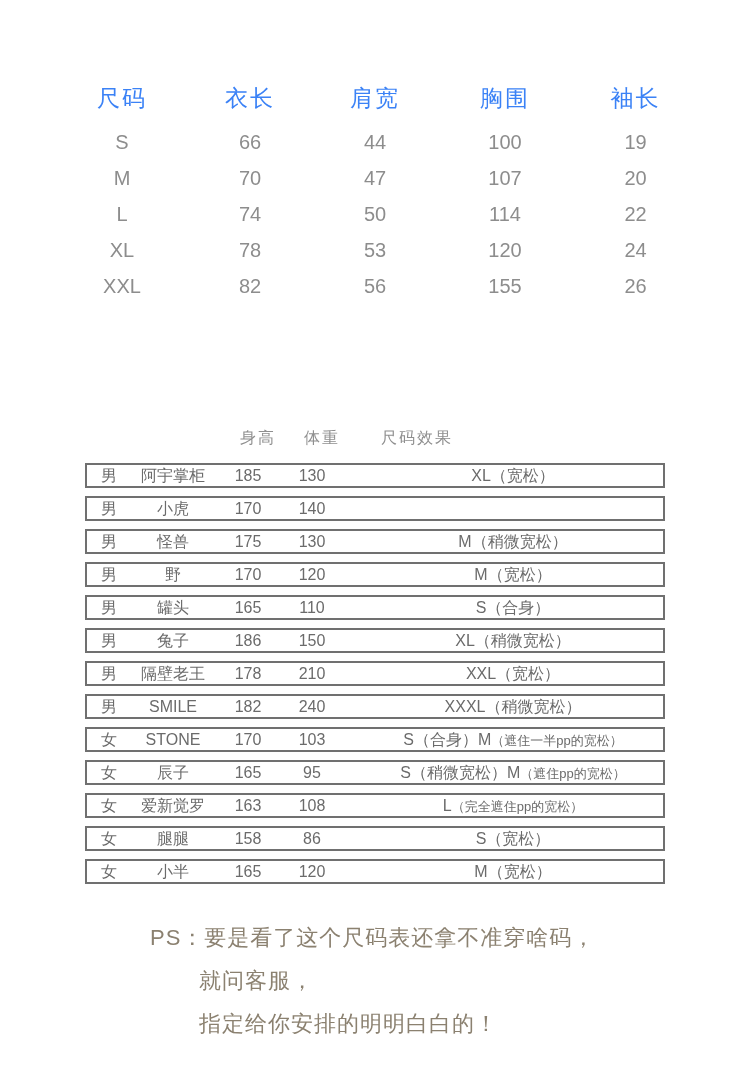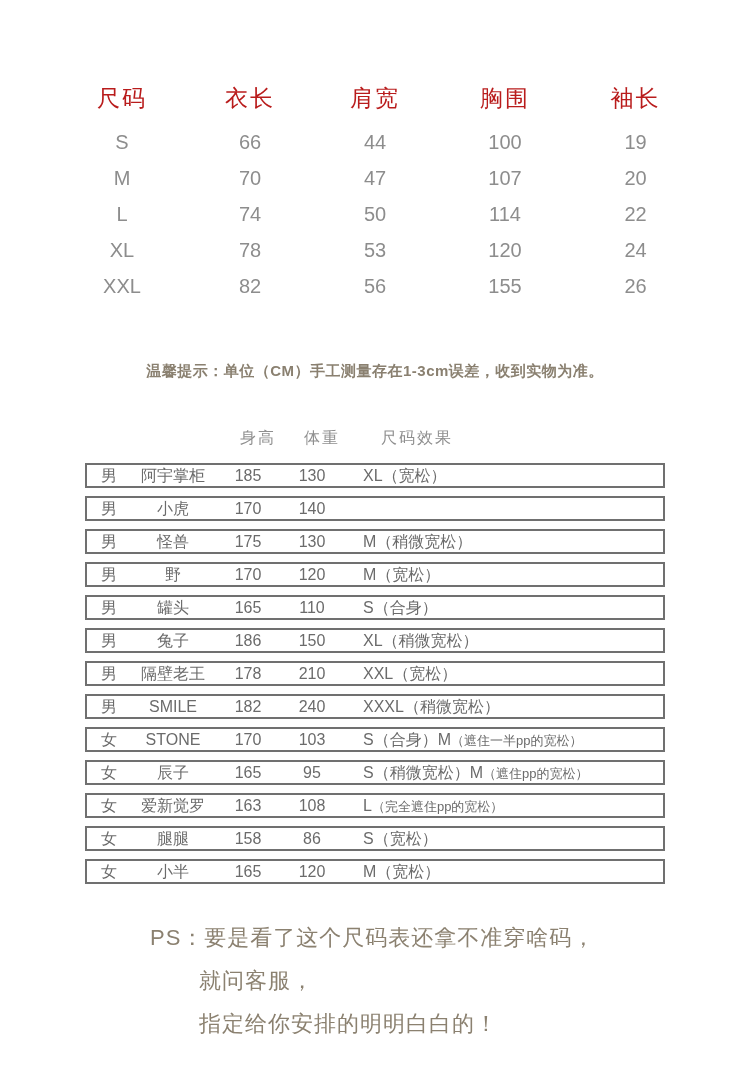--- a/index.html
+++ b/index.html
@@ -1,36 +1,36 @@
 <!DOCTYPE html>
 <html><head>
 <meta charset="utf-8">
 <style>
   html,body{margin:0;padding:0;}
   body{background:#ffffff;font-family:"Liberation Sans","DejaVu Sans",sans-serif;}
   .page{position:relative;width:750px;height:1079px;background:#ffffff;overflow:hidden;margin:0 auto;}
 
   
   .size-table{position:absolute;left:85px;top:72px;width:585px;border-collapse:collapse;table-layout:fixed;}
-  .size-table th{height:50px;vertical-align:middle;text-align:center;font-size:23px;font-weight:normal;color:#b91c1c;letter-spacing:2px;}
+  .size-table th{height:50px;vertical-align:middle;text-align:center;font-size:23px;font-weight:normal;color:#3b82f6;letter-spacing:2px;}
   .size-table td{height:34px;vertical-align:middle;text-align:center;font-size:20px;color:#8d8d8d;}
 
   
   .tip{position:absolute;left:0;top:362px;width:750px;text-align:center;font-size:15px;font-weight:bold;color:#8a8070;letter-spacing:0.5px;}
 
   
   .fit-header{position:absolute;left:97px;top:428px;width:580px;display:grid;grid-template-columns:44px 84px 66px 62px 1fr;align-items:center;font-size:16px;color:#8f8f8f;letter-spacing:2px;}
   .fit-header .fh{text-align:center;}
   .fit-header .fh.effect{text-align:left;padding-left:28px;}
 
   
   .fit-list{position:absolute;left:85px;top:463px;width:580px;}
   .fit-row{box-sizing:border-box;width:580px;height:25px;border:2px solid #707070;margin-bottom:8px;display:grid;grid-template-columns:44px 84px 66px 62px 1fr;align-items:center;background:#ffffff;}
   .fit-row .fc{text-align:center;font-size:16px;color:#6b6b6b;white-space:nowrap;overflow:visible;line-height:1;}
-  .fit-row .fc.effect{text-align:left;padding-left:20px;}
+  .fit-row .fc.effect{text-align:center;padding-left:20px;}
   .fit-row .fc .note{font-size:13px;}
 
   
   .ps{position:absolute;left:150px;top:916px;font-size:22px;font-weight:normal;color:#8b8170;line-height:43px;letter-spacing:1px;}
   .ps .ps-line2,.ps .ps-line3{padding-left:49px;}
 </style>
 </head>
 <body>
 
 <div class="page">
@@ -84,21 +84,20 @@
         <tr>
           <td>XXL</td>
           <td>82</td>
           <td>56</td>
           <td>155</td>
           <td>26</td>
         </tr>
       </tbody>
   </table>
 
-  <div class="tip">温馨提示：单位（CM）手工测量存在1-3cm误差，收到实物为准。</div>
 
   <div class="fit-header">
     <div class="fh"></div>
     <div class="fh"></div>
     <div class="fh">身高</div>
     <div class="fh">体重</div>
     <div class="fh effect">尺码效果</div>
   </div>
 
   <div class="fit-list">

